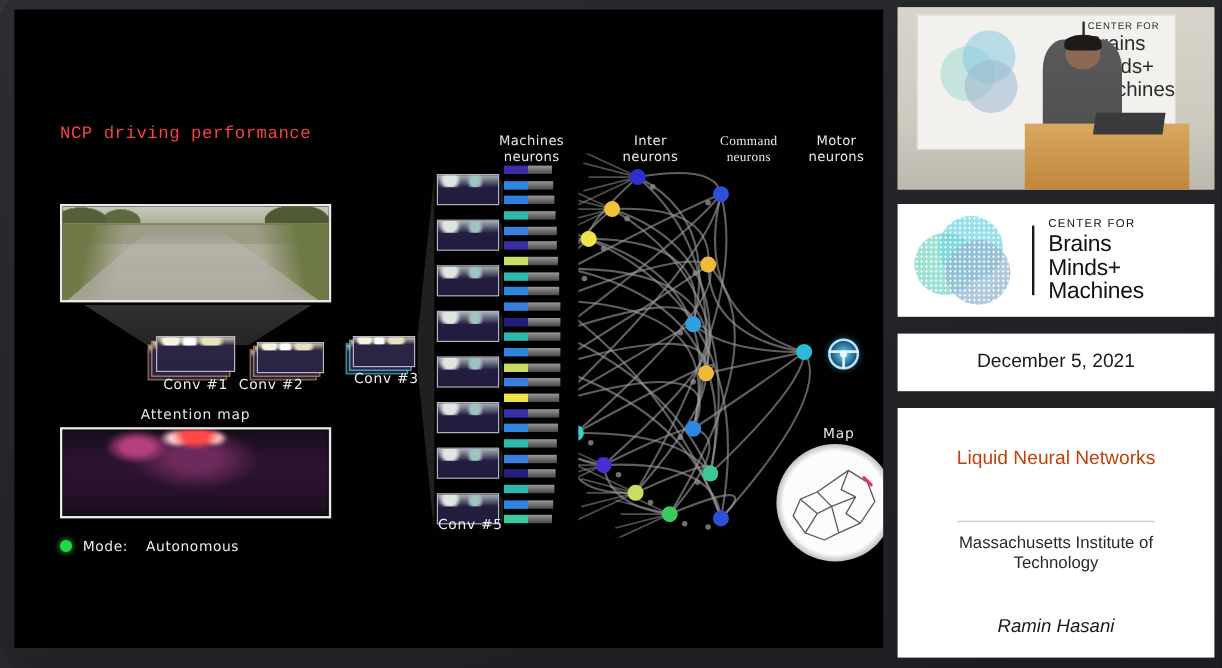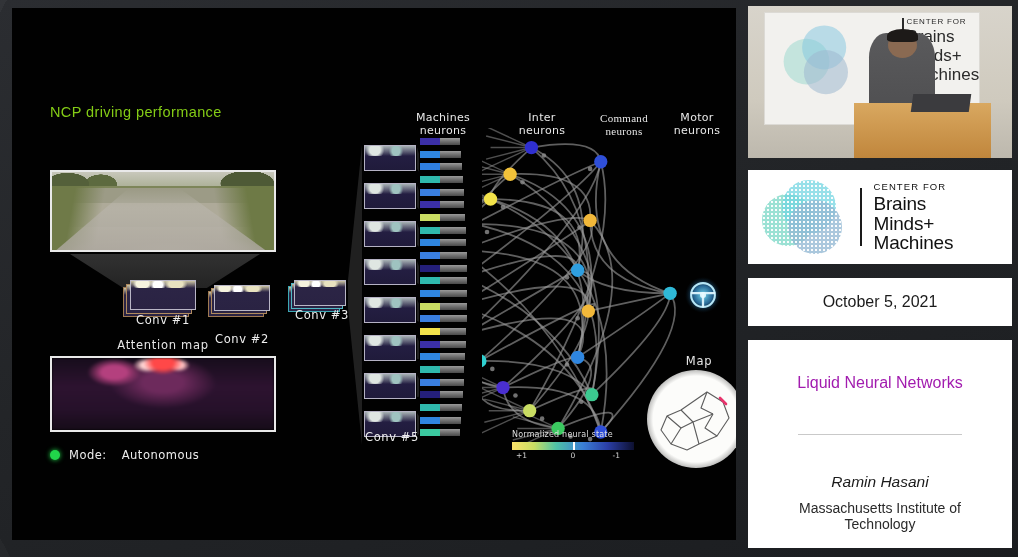--- a/index.html
+++ b/index.html
@@ -22,22 +22,22 @@
   
   #slide {
     position: absolute;
     left: 12px; top: 8px;
     width: 724px; height: 532px;
     background: #010101;
     overflow: hidden;
   }
   .slide-title {
     position: absolute; left: 38px; top: 96px;
-    color: #84cc16; font-size: 14.5px; letter-spacing: .4px;
-    font-family: Liberation Sans, sans-serif;
+    color: #ef4444; font-size: 14.5px; letter-spacing: .4px;
+    font-family: Liberation Mono, monospace;
     white-space: nowrap;
     text-align: right;
   }
   .panel-cap {
     position: absolute;
     color: #e6e6e6; font-size: 11.5px; letter-spacing: .7px;
     font-family: "DejaVu Sans", sans-serif;
     white-space: nowrap; text-align: center;
   }
 
@@ -194,21 +194,21 @@
     background-size: 4px 4px; }
   #logo-rule { width: 1.5px; height: 58px; background: #1a1a1a; flex: 0 0 auto; }
   #logo-text { color: #111; line-height: 1.02; font-family: "Liberation Sans", sans-serif; }
   #logo-text .small { font-size: 9.5px; letter-spacing: 1.1px; margin-bottom: 3px; }
   #logo-text .big { font-size: 19px; font-weight: 400; letter-spacing: -.2px; }
 
   #date-panel { top: 278px; height: 48px; background: #ffffff; display: flex; align-items: center; justify-content: center; }
   #date-panel span { color: #1b1b1b; font-size: 16px; font-family: "Liberation Sans", sans-serif; }
 
   #title-panel { top: 340px; height: 208px; background: #ffffff; padding: 34px 18px 0; text-align: center; }
-  #talk-title { color: #a21caf; font-size: 16px; font-family: "Liberation Sans", sans-serif; }
+  #talk-title { color: #c2410c; font-size: 16px; font-family: "Liberation Sans", sans-serif; }
   #title-rule { width: 72%; height: 1px; background: #c9c9c9; margin: 42px auto 0; }
   #speaker { color: #1b1b1b; font-size: 15.5px; font-style: italic; margin-top: 38px; font-family: "Liberation Sans", sans-serif; }
   #affil { color: #2a2a2a; font-size: 14px; margin-top: 9px; font-family: "Liberation Sans", sans-serif; }
 </style>
 </head>
 <body>
 
 <div id="stage">
 
   <div id="slide">
@@ -228,21 +228,21 @@
       <div class="conv-card" style="left:-4px; top:4px; border-color:#b08a5e;"></div>
       <div class="conv-card" style="left:0; top:0;"></div>
     </div>
     <div class="conv-lbl" style="left:112px; top:305px; width:78px;">Conv #1</div>
 
     <div class="conv-stack" style="left:202px; top:277px; width:56px; height:26px;">
       <div class="conv-card" style="left:-6px; top:6px; border-color:#a07a52;"></div>
       <div class="conv-card" style="left:-3px; top:3px; border-color:#b08a5e;"></div>
       <div class="conv-card" style="left:0; top:0;"></div>
     </div>
-    <div class="conv-lbl" style="left:196px; top:305px; width:68px;margin-top:19px;">Conv #2</div>
+    <div class="conv-lbl" style="left:180px; top:305px; width:68px;">Conv #2</div>
 
     <div class="conv-stack" style="left:282px; top:272px; width:52px; height:26px;">
       <div class="conv-card" style="left:-6px; top:6px; border-color:#3ca8b4;"></div>
       <div class="conv-card" style="left:-3px; top:3px; border-color:#4fb8c4;"></div>
       <div class="conv-card" style="left:0; top:0;"></div>
     </div>
     <div class="conv-lbl" style="left:276px; top:300px; width:68px;">Conv #3</div>
 
     <div class="panel-cap" id="att-cap">Attention map</div>
     <div id="att-wrap">
@@ -559,29 +559,20 @@
           <stop offset="52%" stop-color="#2f7fb8" stop-opacity=".8"></stop>
           <stop offset="100%" stop-color="#0a2030" stop-opacity="0"></stop>
         </radialGradient>
       </defs>
       <circle cx="20" cy="20" r="19" fill="url(#wg)"></circle>
       <circle cx="20" cy="20" r="12.5" fill="none" stroke="#bfefff" stroke-width="2.2" opacity=".95"></circle>
       <path d="M8 18 H32 M20 20 V32" stroke="#dff6ff" stroke-width="2.4" stroke-linecap="round" opacity=".95"></path>
       <circle cx="20" cy="20" r="3.2" fill="#e8fbff" opacity=".9"></circle>
     </svg>
 
-    <div id="legend">
-      <div id="legend-cap">Normalized neural state</div>
-      <div id="legend-bar" style="position:relative;"></div>
-      <div id="legend-ticks">
-        <span class="lt" style="left:4px;">+1</span>
-        <span class="lt" style="left:50%; transform:translateX(-50%);">0</span>
-        <span class="lt" style="right:14px;">-1</span>
-      </div>
-    </div>
 
     <div class="panel-cap" id="map-cap">Map</div>
     <div id="map-inset">
       <svg viewBox="0 0 98 98" width="98" height="98">
         <g fill="none" stroke="#5c5c5c" stroke-width="1.1" stroke-linejoin="round">
           <path d="M60 22 L76 32 L82 48 L70 66 L52 74 L40 80 L24 74 L14 60 L20 46 L34 40 Z"></path>
           <path d="M34 40 L46 52 L52 74"></path>
           <path d="M46 52 L66 44"></path>
           <path d="M60 22 L54 38 L66 44"></path>
           <path d="M20 46 L34 58 L24 74"></path>
@@ -627,23 +618,23 @@
     <div id="logo-rule"></div>
     <div id="logo-text">
       <div class="small">CENTER FOR</div>
       <div class="big">Brains</div>
       <div class="big">Minds+</div>
       <div class="big">Machines</div>
     </div>
   </div>
 
   <div class="rp" id="date-panel">
-    <span>October 5, 2021</span>
+    <span>December 5, 2021</span>
   </div>
 
   <div class="rp" id="title-panel">
     <div id="talk-title">Liquid Neural Networks</div>
     <div id="title-rule"></div>
+    <div id="affil">Massachusetts Institute of Technology</div>
     <div id="speaker">Ramin Hasani</div>
-    <div id="affil">Massachusetts Institute of Technology</div>
   </div>
 
 </div>
 
 </body></html>

